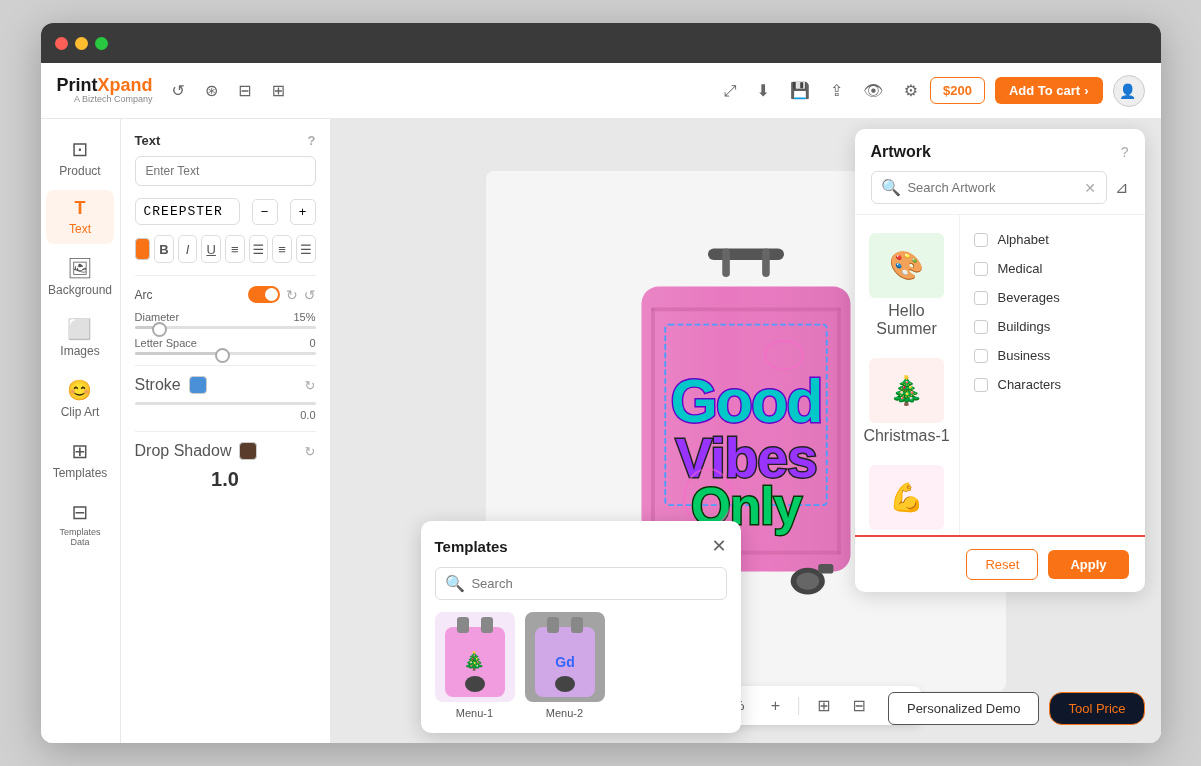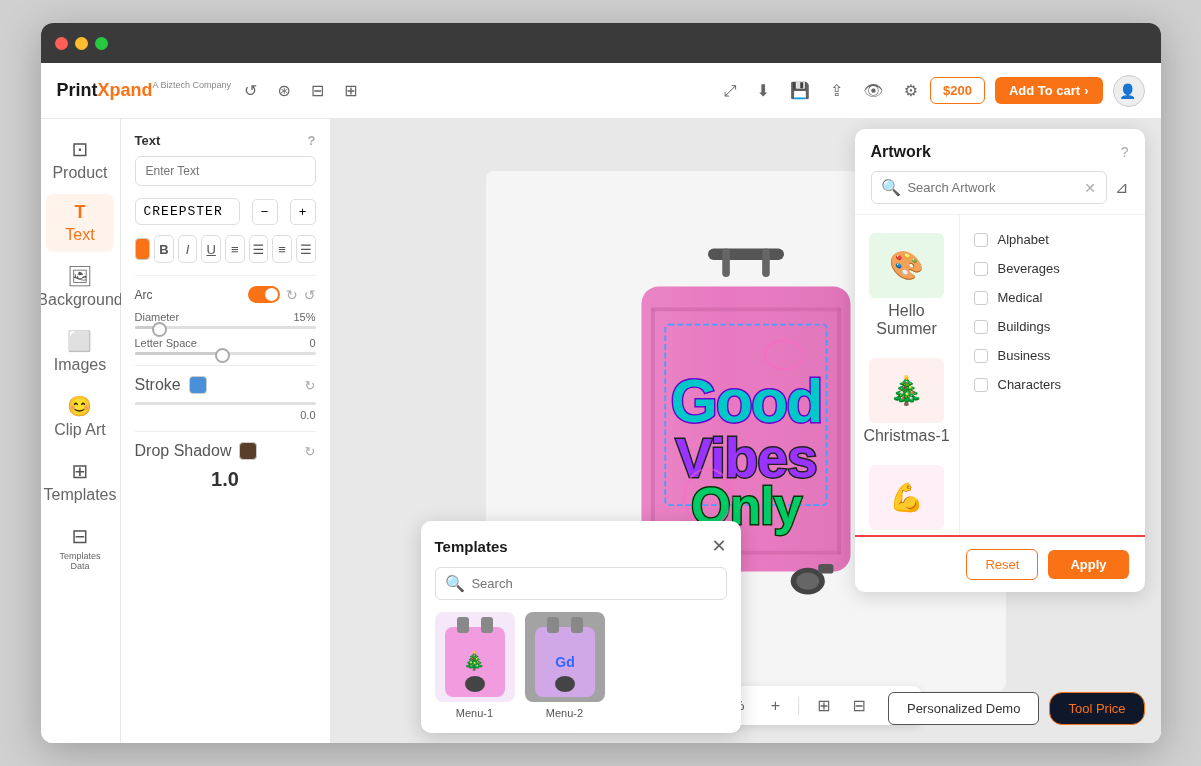--- a/index.html
+++ b/index.html
@@ -56,23 +56,23 @@
       padding: 0 16px;
       border-bottom: 1px solid #e8e8e8;
       flex-shrink: 0;
       gap: 12px;
     }
     .logo {
       font-size: 18px;
       font-weight: 700;
       color: #1a1a1a;
       display: flex;
-      flex-direction: row;
+      flex-direction: column;
       line-height: 1.1;
-      margin-right: 1px;
+      margin-right: 7px;
       text-align: right;
     }
     .logo .brand-name { display: flex; align-items: center; }
     .logo .brand-name span.orange { color: #f97316; }
     .logo .sub { font-size: 9px; font-weight: 400; color: #888; }
     .header-center {
       flex: 1;
       display: flex;
       align-items: center;
       justify-content: center;
@@ -150,21 +150,21 @@
       align-items: center;
       padding: 8px 6px;
       border-radius: 8px;
       cursor: pointer;
       width: 68px;
       gap: 3px;
     }
     .sidebar-item.active { background: #fff3ec; }
     .sidebar-item .icon { font-size: 20px; color: #555; }
     .sidebar-item.active .icon { color: #f97316; }
-    .sidebar-item .label { font-size: 16px; color: #666; text-align: center; }
+    .sidebar-item .label { font-size: 12px; color: #666; text-align: center; }
     .sidebar-item.active .label { color: #f97316; }
 
     
     .left-panel {
       width: 210px;
       background: #fff;
       border-right: 1px solid #e8e8e8;
       padding: 14px;
       overflow-y: auto;
       flex-shrink: 0;
@@ -931,25 +931,25 @@
 
             </div>
 
             <div class="artwork-categories">
               <div class="category-item">
                 <div class="category-cb"></div>
                 <span>Alphabet</span>
               </div>
               <div class="category-item">
                 <div class="category-cb"></div>
-                <span>Beverages</span>
+                <span>Medical</span>
               </div>
               <div class="category-item">
                 <div class="category-cb"></div>
-                <span>Medical</span>
+                <span>Beverages</span>
               </div>
               <div class="category-item">
                 <div class="category-cb"></div>
                 <span>Buildings</span>
               </div>
               <div class="category-item">
                 <div class="category-cb"></div>
                 <span>Business</span>
               </div>
               <div class="category-item">

